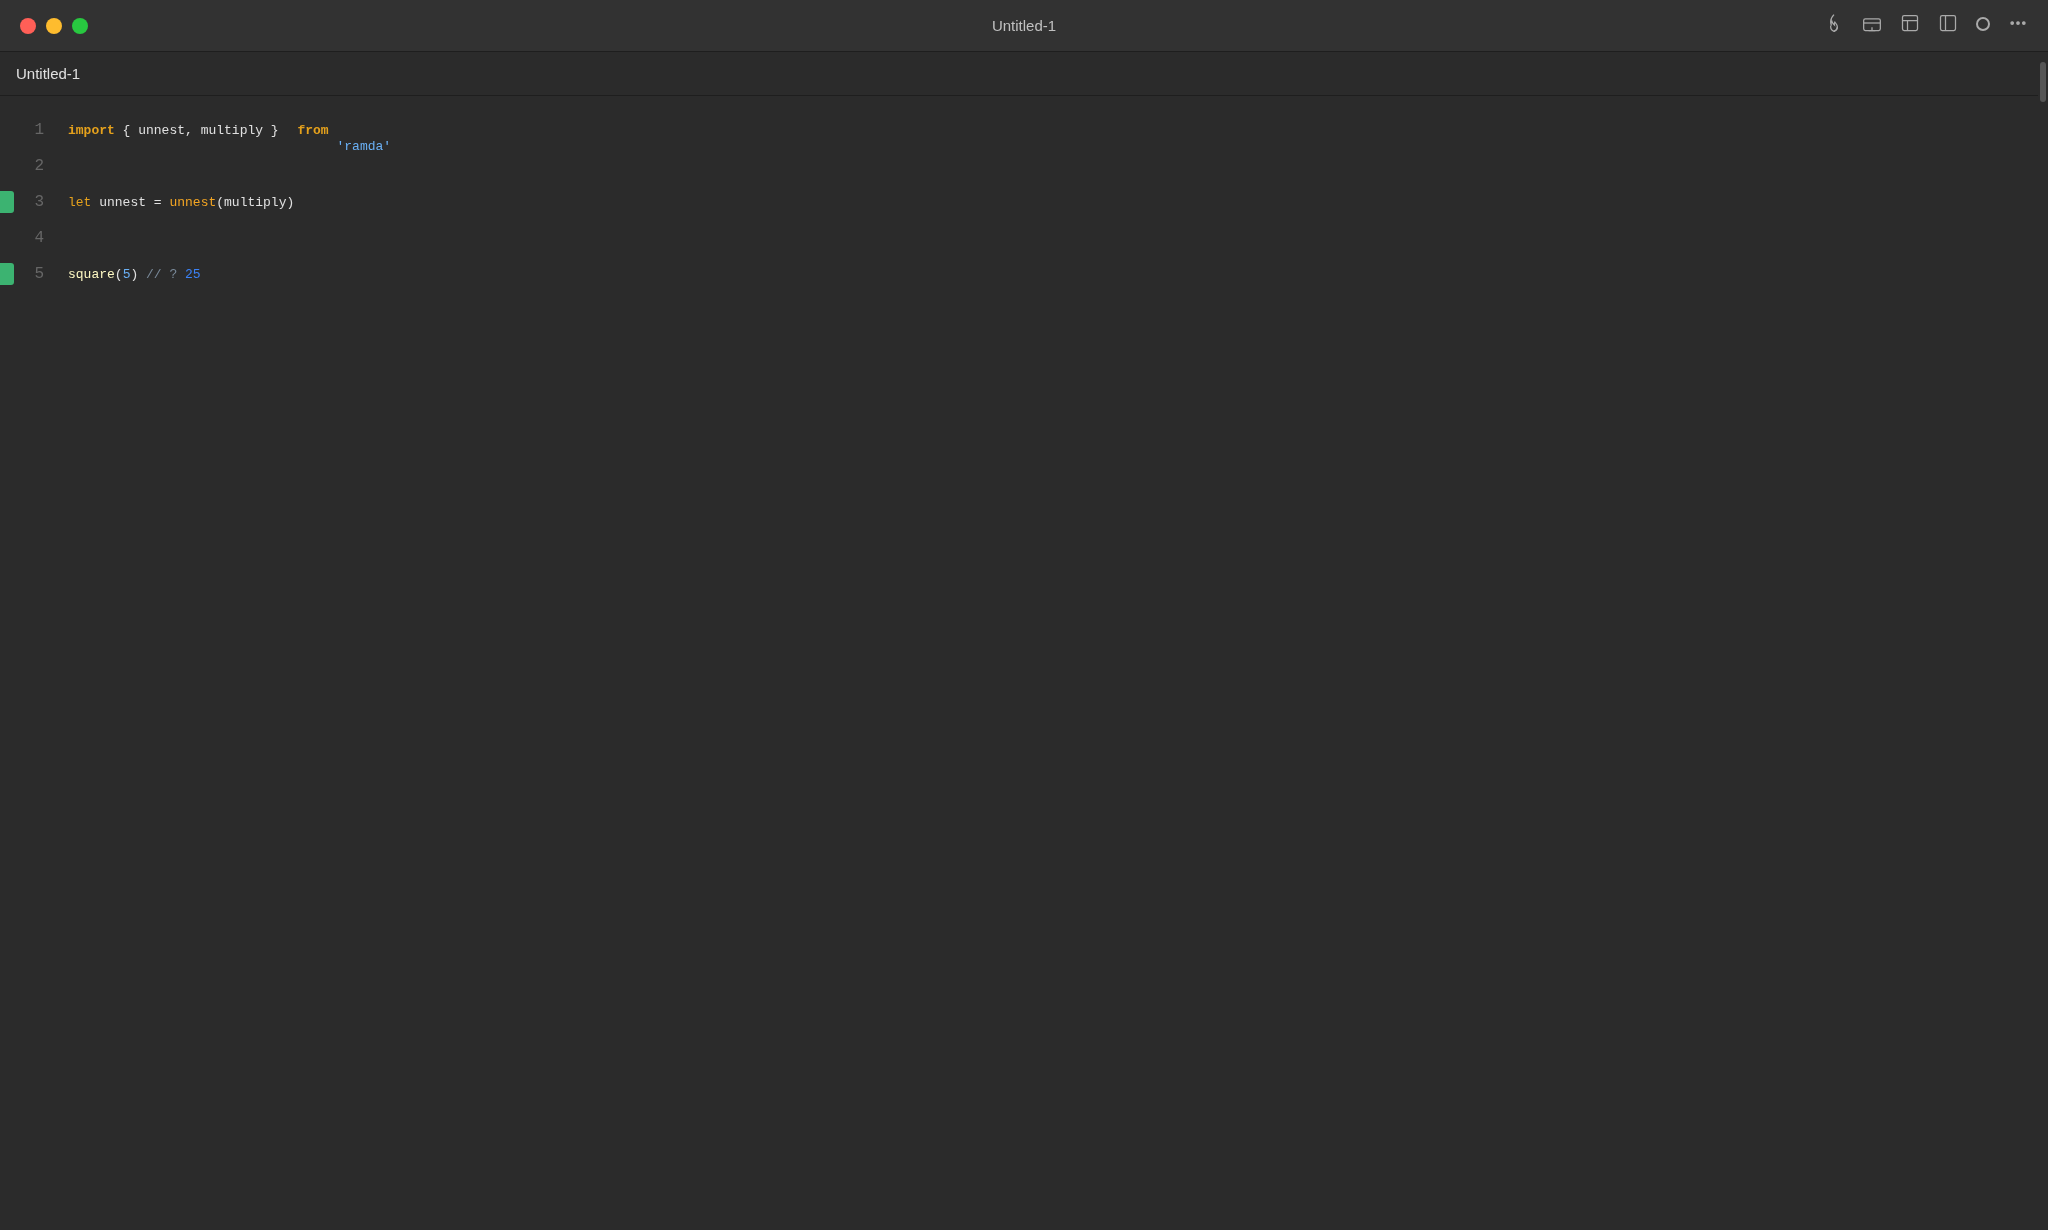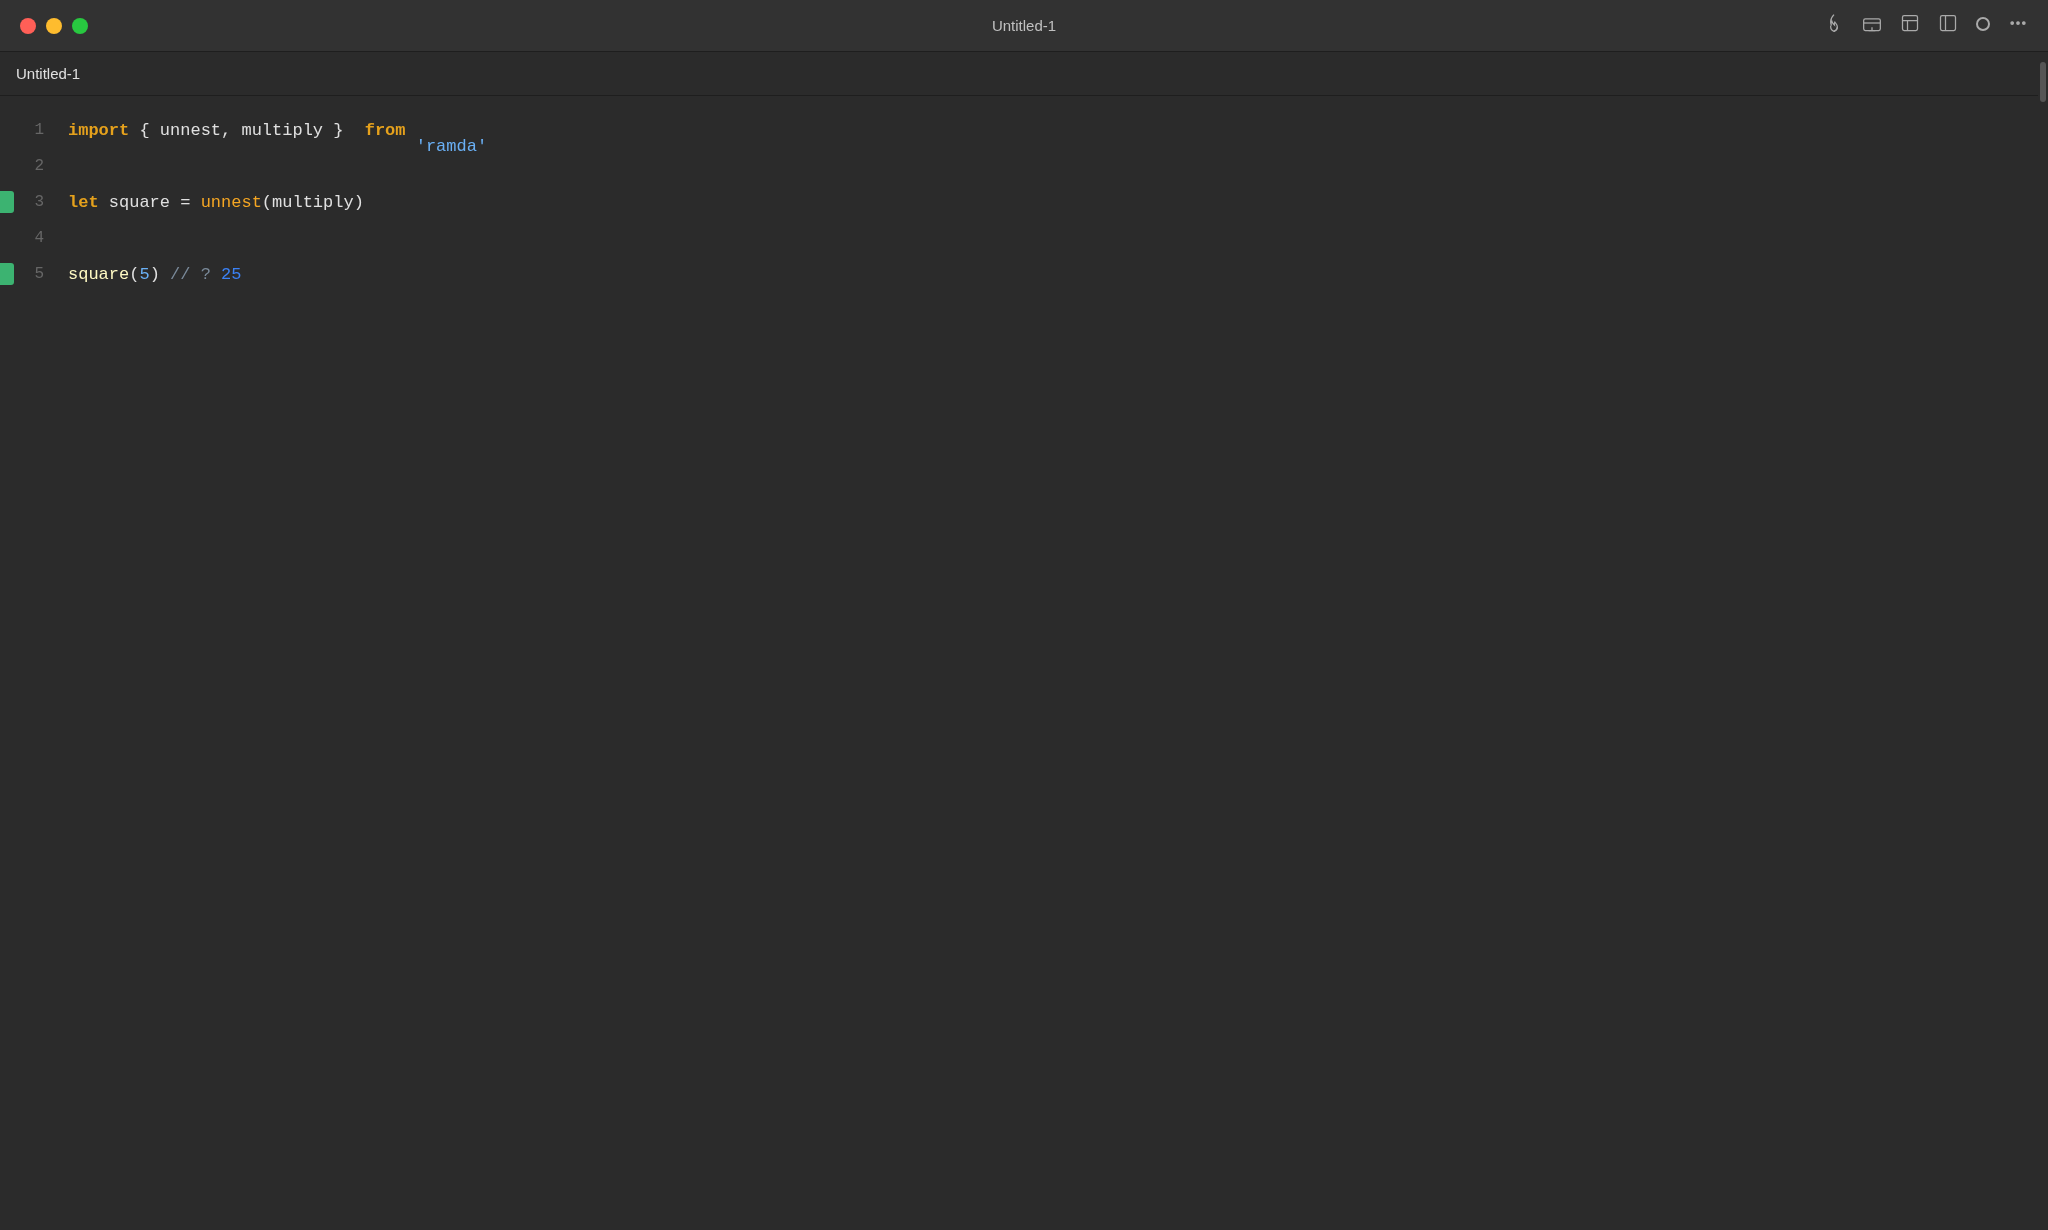--- a/index.html
+++ b/index.html
@@ -146,29 +146,29 @@
       flex: 1;
       display: flex;
       flex-direction: column;
       padding-left: 8px;
     }
 
     .code-line {
       height: 36px;
       display: flex;
       align-items: center;
-      font-size: 17px;
+      font-size: 13px;
       font-family: 'Menlo', 'Monaco', 'Courier New', monospace;
       white-space: pre;
     }
 
     
     .kw-import { color: #e5a11c; font-weight: bold; }
     .kw-from { color: #e5a11c; font-weight: bold; margin-left: 11px; }
-    .kw-let { color: #e5a11c; font-weight: bold; text-align: right; }
+    .kw-let { color: #e5a11c; font-weight: normal; text-align: right; }
     .punctuation { color: #e0e0e0; }
     .identifier { color: #e0e0e0; }
     .function-call { color: #fef9c3; }
     .string { color: #6ab0f5; margin-top: 33px; }
     .comment { color: #7a8a9a; }
     .number { color: #6ab0f5; }
     .result { color: #3b82f6; }
     .func-name { color: #f5a623; }
 
     .scrollbar-track {
@@ -272,21 +272,21 @@
 
   <div class="code-lines">
 
     <div class="code-line">
       <span class="kw-import">import</span><span class="punctuation"> { </span><span class="identifier">unnest</span><span class="punctuation">, </span><span class="identifier">multiply</span><span class="punctuation"> } </span><span class="kw-from">from</span><span class="punctuation"> </span><span class="string">'ramda'</span>
     </div>
 
     <div class="code-line">&nbsp;</div>
 
     <div class="code-line">
-      <span class="kw-let">let</span><span class="punctuation"> square = </span><span class="func-name">unnest</span><span class="punctuation">(</span><span class="identifier">multiply</span><span class="punctuation">)</span>
+      <span class="kw-let">let</span><span class="punctuation"> unnest = </span><span class="func-name">unnest</span><span class="punctuation">(</span><span class="identifier">multiply</span><span class="punctuation">)</span>
     </div>
 
     <div class="code-line">&nbsp;</div>
 
     <div class="code-line">
       <span class="function-call">square</span><span class="punctuation">(</span><span class="number">5</span><span class="punctuation">) </span><span class="comment">// ? </span><span class="result">25</span>
     </div>
   </div>
 </div>
 

